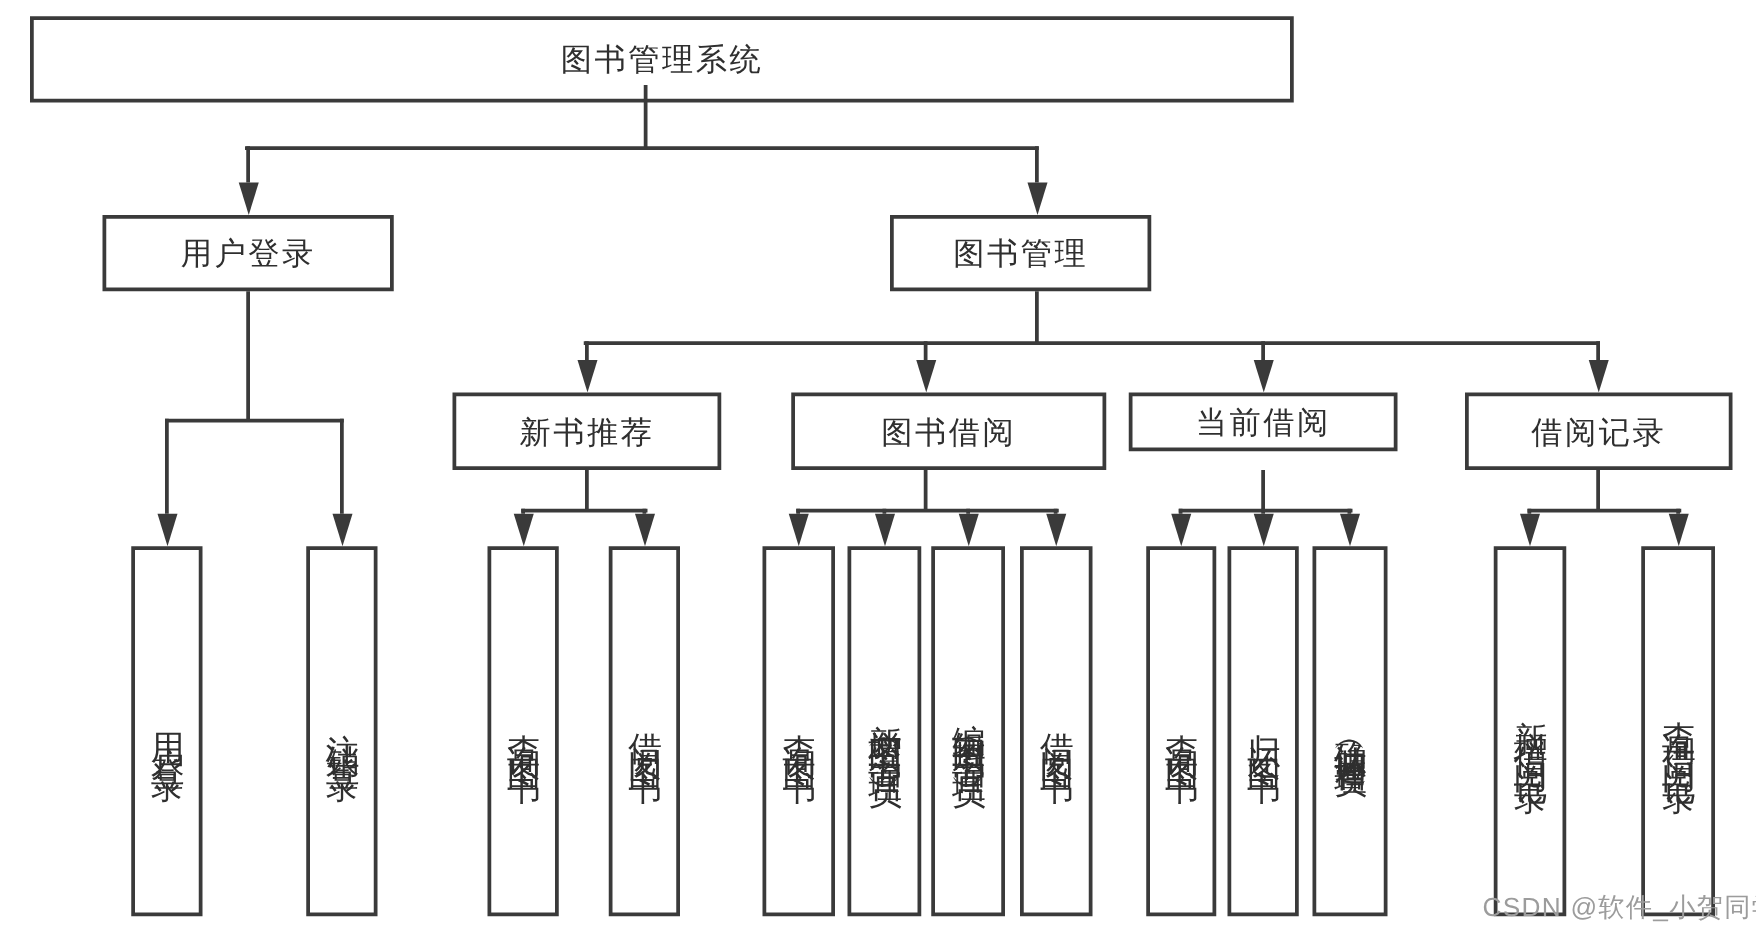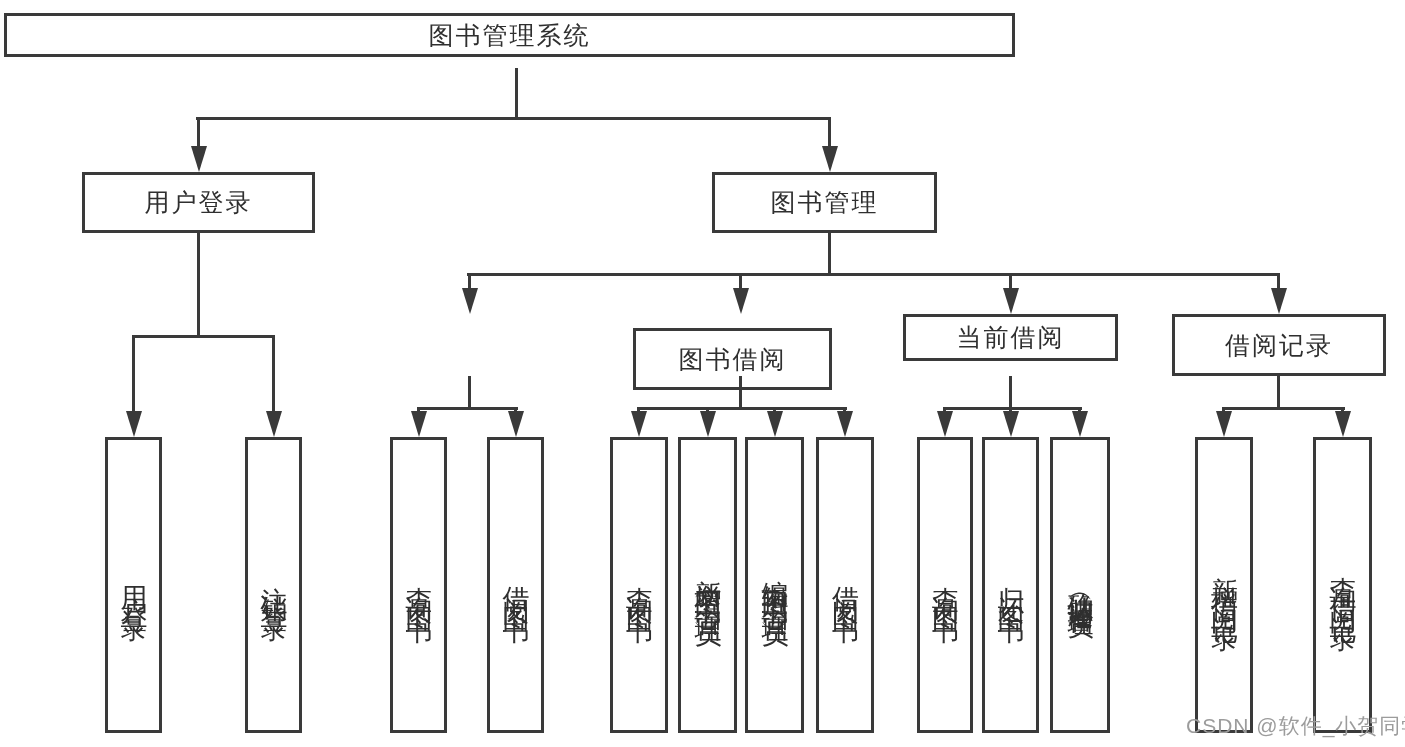--- a/index.html
+++ b/index.html
@@ -44,49 +44,52 @@
   .watermark{
     position:absolute;left:1186px;top:712px;z-index:20;
     font-size:21px;letter-spacing:1px;color:#9c9c9c;white-space:nowrap;
   }
 </style>
 </head>
 <body>
 
 <div id="canvas">
 
-  <div class="hbox" style="left:4px;top:13px;width:1011px;height:44px">
+  <div class="hbox" style="left:24px;top:13px;width:1011px;height:69px">
     <span class="label">图书管理系统</span>
   </div>
 
   <div class="vline" style="left:515px;top:68px;height:51px"></div>
   <div class="hline" style="left:196px;top:117px;width:635px"></div>
   <div class="arrow" style="left:197px;top:117px;height:29px"></div>
   <div class="arrow" style="left:828px;top:117px;height:29px"></div>
 
   <div class="hbox" style="left:82px;top:172px;width:233px;height:61px">
     <span class="label">用户登录</span>
   </div>
-  <div class="hbox" style="left:712px;top:172px;width:225px;height:61px">
+  <div class="hbox" style="left:712px;top:172px;width:209px;height:61px">
     <span class="label">图书管理</span>
   </div>
 
   <div class="vline" style="left:197px;top:233px;height:104px"></div>
   <div class="hline" style="left:132px;top:335px;width:143px"></div>
   <div class="arrow" style="left:132px;top:335px;height:76px"></div>
   <div class="arrow" style="left:272px;top:335px;height:76px"></div>
 
   <div class="vline" style="left:828px;top:233px;height:42px"></div>
   <div class="hline" style="left:467px;top:273px;width:813px"></div>
   <div class="arrow" style="left:468px;top:273px;height:15px"></div>
   <div class="arrow" style="left:739px;top:273px;height:15px"></div>
   <div class="arrow" style="left:1009px;top:273px;height:15px"></div>
   <div class="arrow" style="left:1277px;top:273px;height:15px"></div>
 
-  <div class="hbox" style="left:633px;top:328px;width:199px;height:62px">
+  <div class="hbox" style="left:362px;top:314px;width:215px;height:62px">
+    <span class="label">新书推荐</span>
+  </div>
+  <div class="hbox" style="left:633px;top:314px;width:252px;height:62px">
     <span class="label">图书借阅</span>
   </div>
   <div class="hbox" style="left:903px;top:314px;width:215px;height:47px">
     <span class="label">当前借阅</span>
   </div>
   <div class="hbox" style="left:1172px;top:314px;width:214px;height:62px">
     <span class="label">借阅记录</span>
   </div>
 
   <div class="vline" style="left:468px;top:376px;height:33px"></div>

